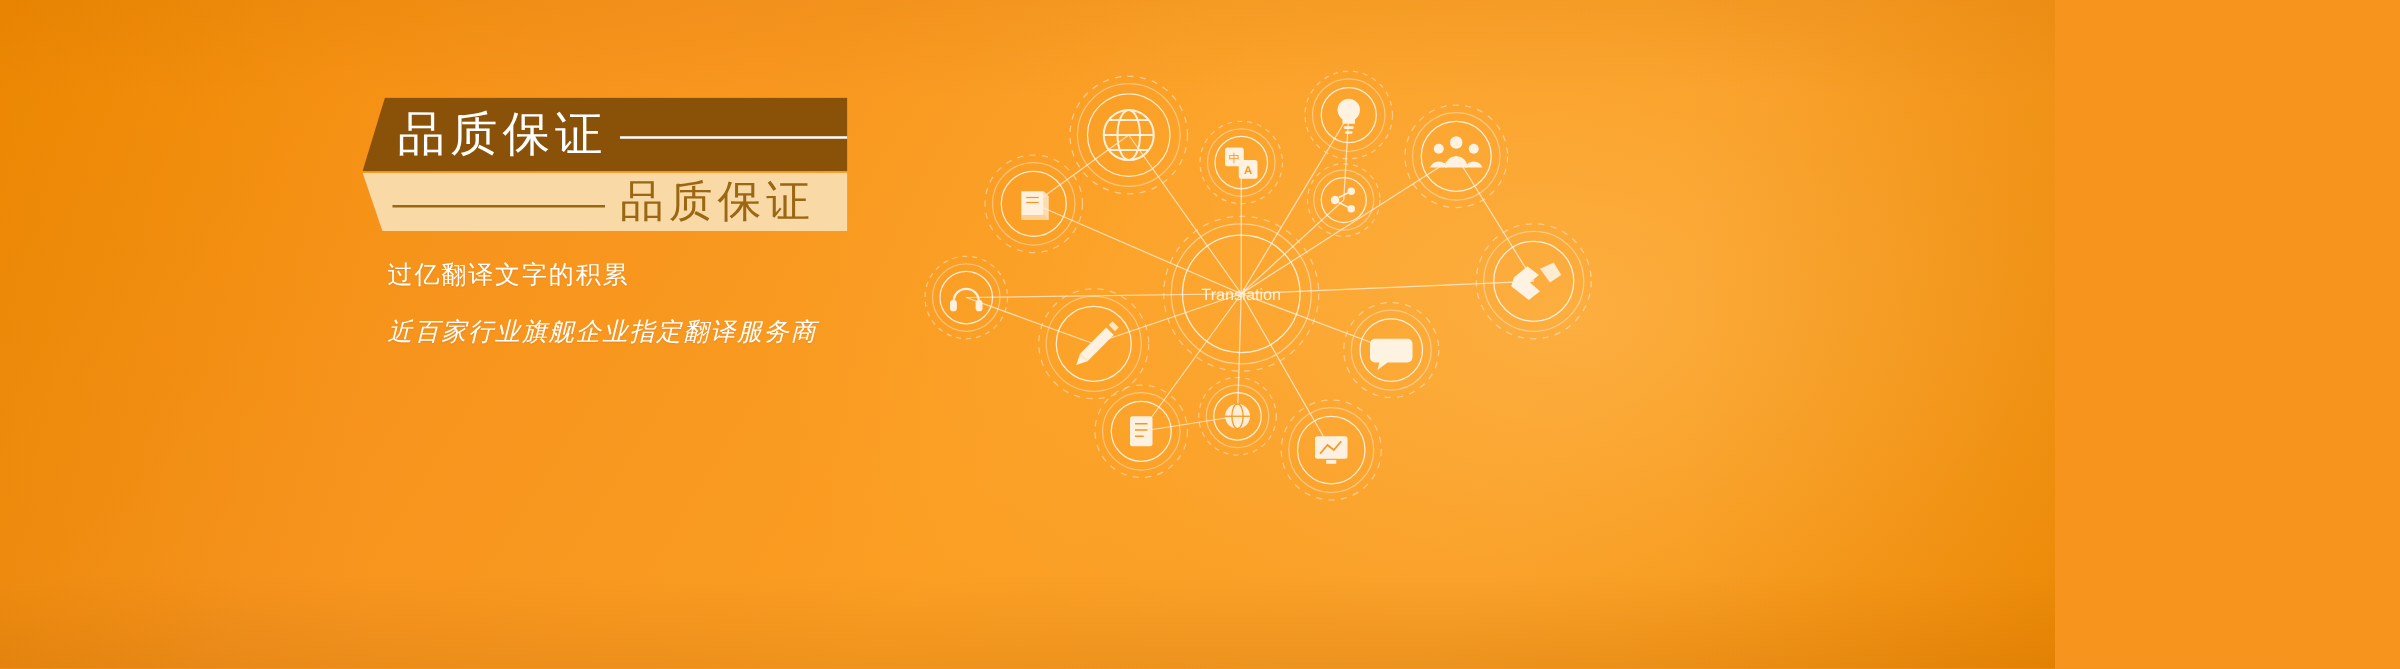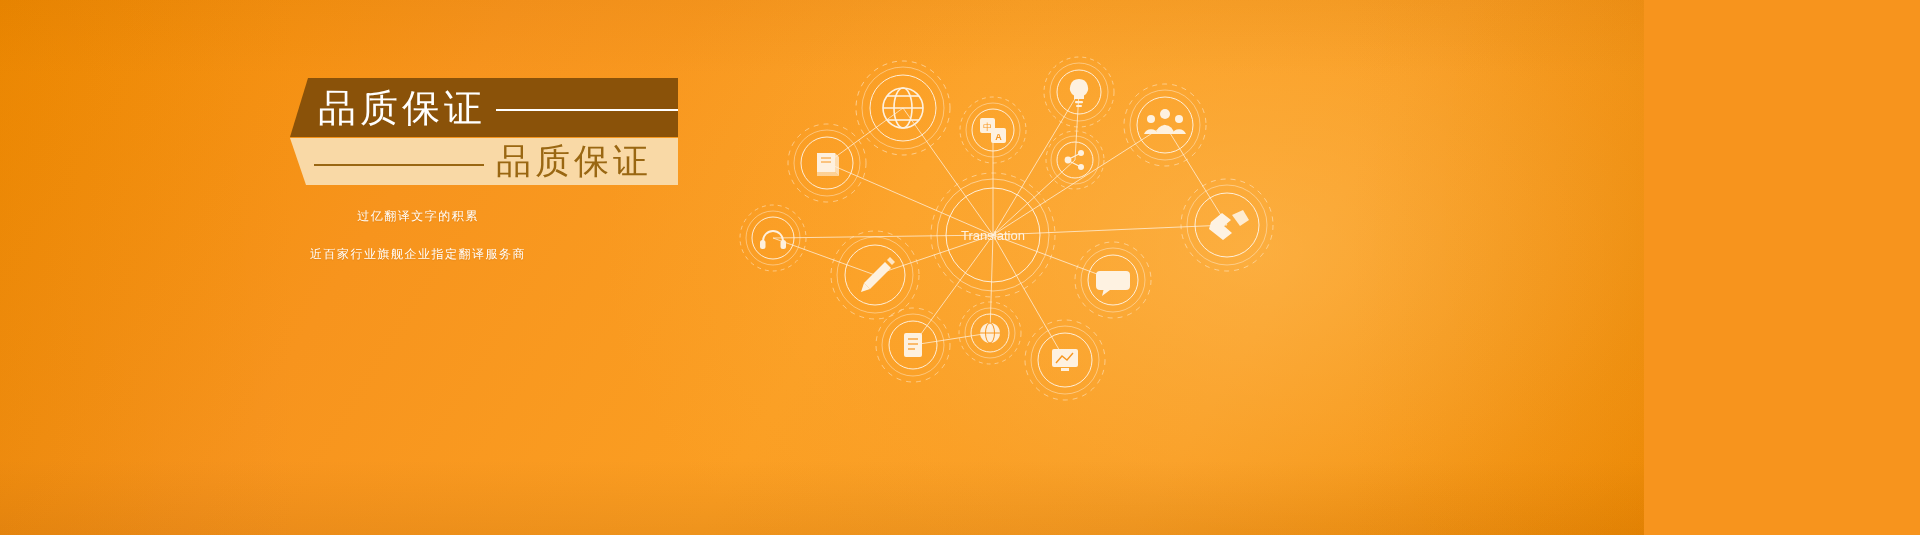--- a/index.html
+++ b/index.html
@@ -105,30 +105,29 @@
     background:#8a5209;
   }
 
   
   #bullets{
     position:absolute;
     left:310px; top:210px;
     z-index:5;
   }
   .bullet{
-    font-size:12px;
+    font-size:20px;
     color:#ffffff;
     letter-spacing:1.5px;
     line-height:1;
     margin-bottom:26px;
     white-space:nowrap;
     text-shadow:0 1px 1px rgba(150,80,0,0.18);
-    text-align:center;
-  }
-  .bullet:last-child{ margin-bottom:0; }
+  }
+  .bullet:last-child{ margin-bottom:0;font-style:italic; }
 
   
   #network{
     position:absolute;
     left:735px; top:30px;
     width:600px; height:390px;
     z-index:3;
   }
   #network svg{ display:block; width:600px; height:390px; }
 </style>

